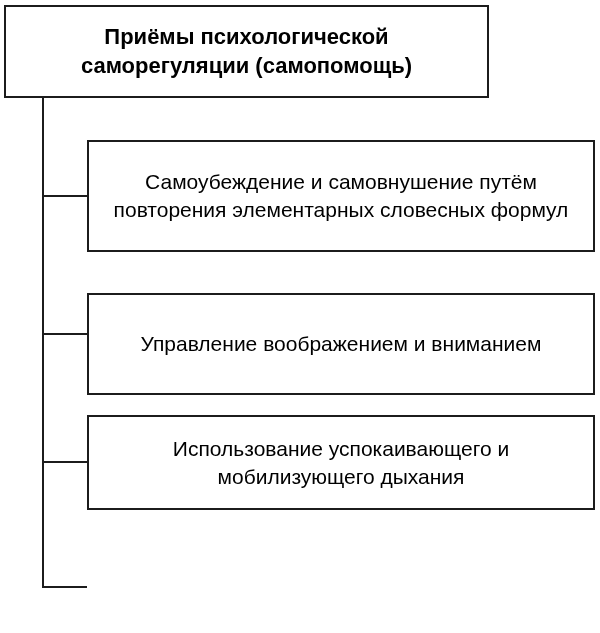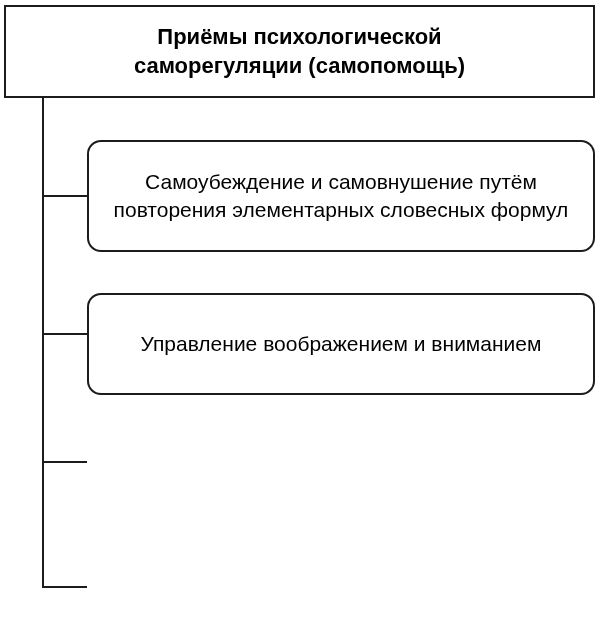--- a/index.html
+++ b/index.html
@@ -22,33 +22,32 @@
     border: 2px solid #1c1c1c;
     background: #ffffff;
     display: flex;
     align-items: center;
     justify-content: center;
     text-align: center;
   }
   .box-root {
     left: 4px;
     top: 5px;
-    width: 591px;
+    width: 485px;
     height: 93px;
   }
   .box-root .label {
     font-size: 22px;
     font-weight: bold;
     line-height: 1.3;
     max-width: 430px;
   }
   .box-child {
     left: 87px;
     width: 508px;
-    border-radius: 14px;
   }
   .box-child .label {
     font-size: 21px;
     font-weight: normal;
     line-height: 1.32;
     max-width: 478px;
   }
   .box-c1 { top: 140px; height: 112px; }
   .box-c2 { top: 293px; height: 102px;  }
   .box-c3 { top: 415px; height: 95px;  }
@@ -90,15 +89,18 @@
   <div class="line hline hline-4"></div>
 
   <div class="box box-child box-c1">
     <span class="label">Самоубеждение и самовнушение путём повторения элементарных словесных формул</span>
   </div>
 
   <div class="box box-child box-c2">
     <span class="label">Управление воображением и вниманием</span>
   </div>
 
+  <div class="box box-child box-c3">
+    <span class="label">Использование успокаивающего и мобилизующего дыхания</span>
+  </div>
 
 
 </div>
 
 </body></html>

